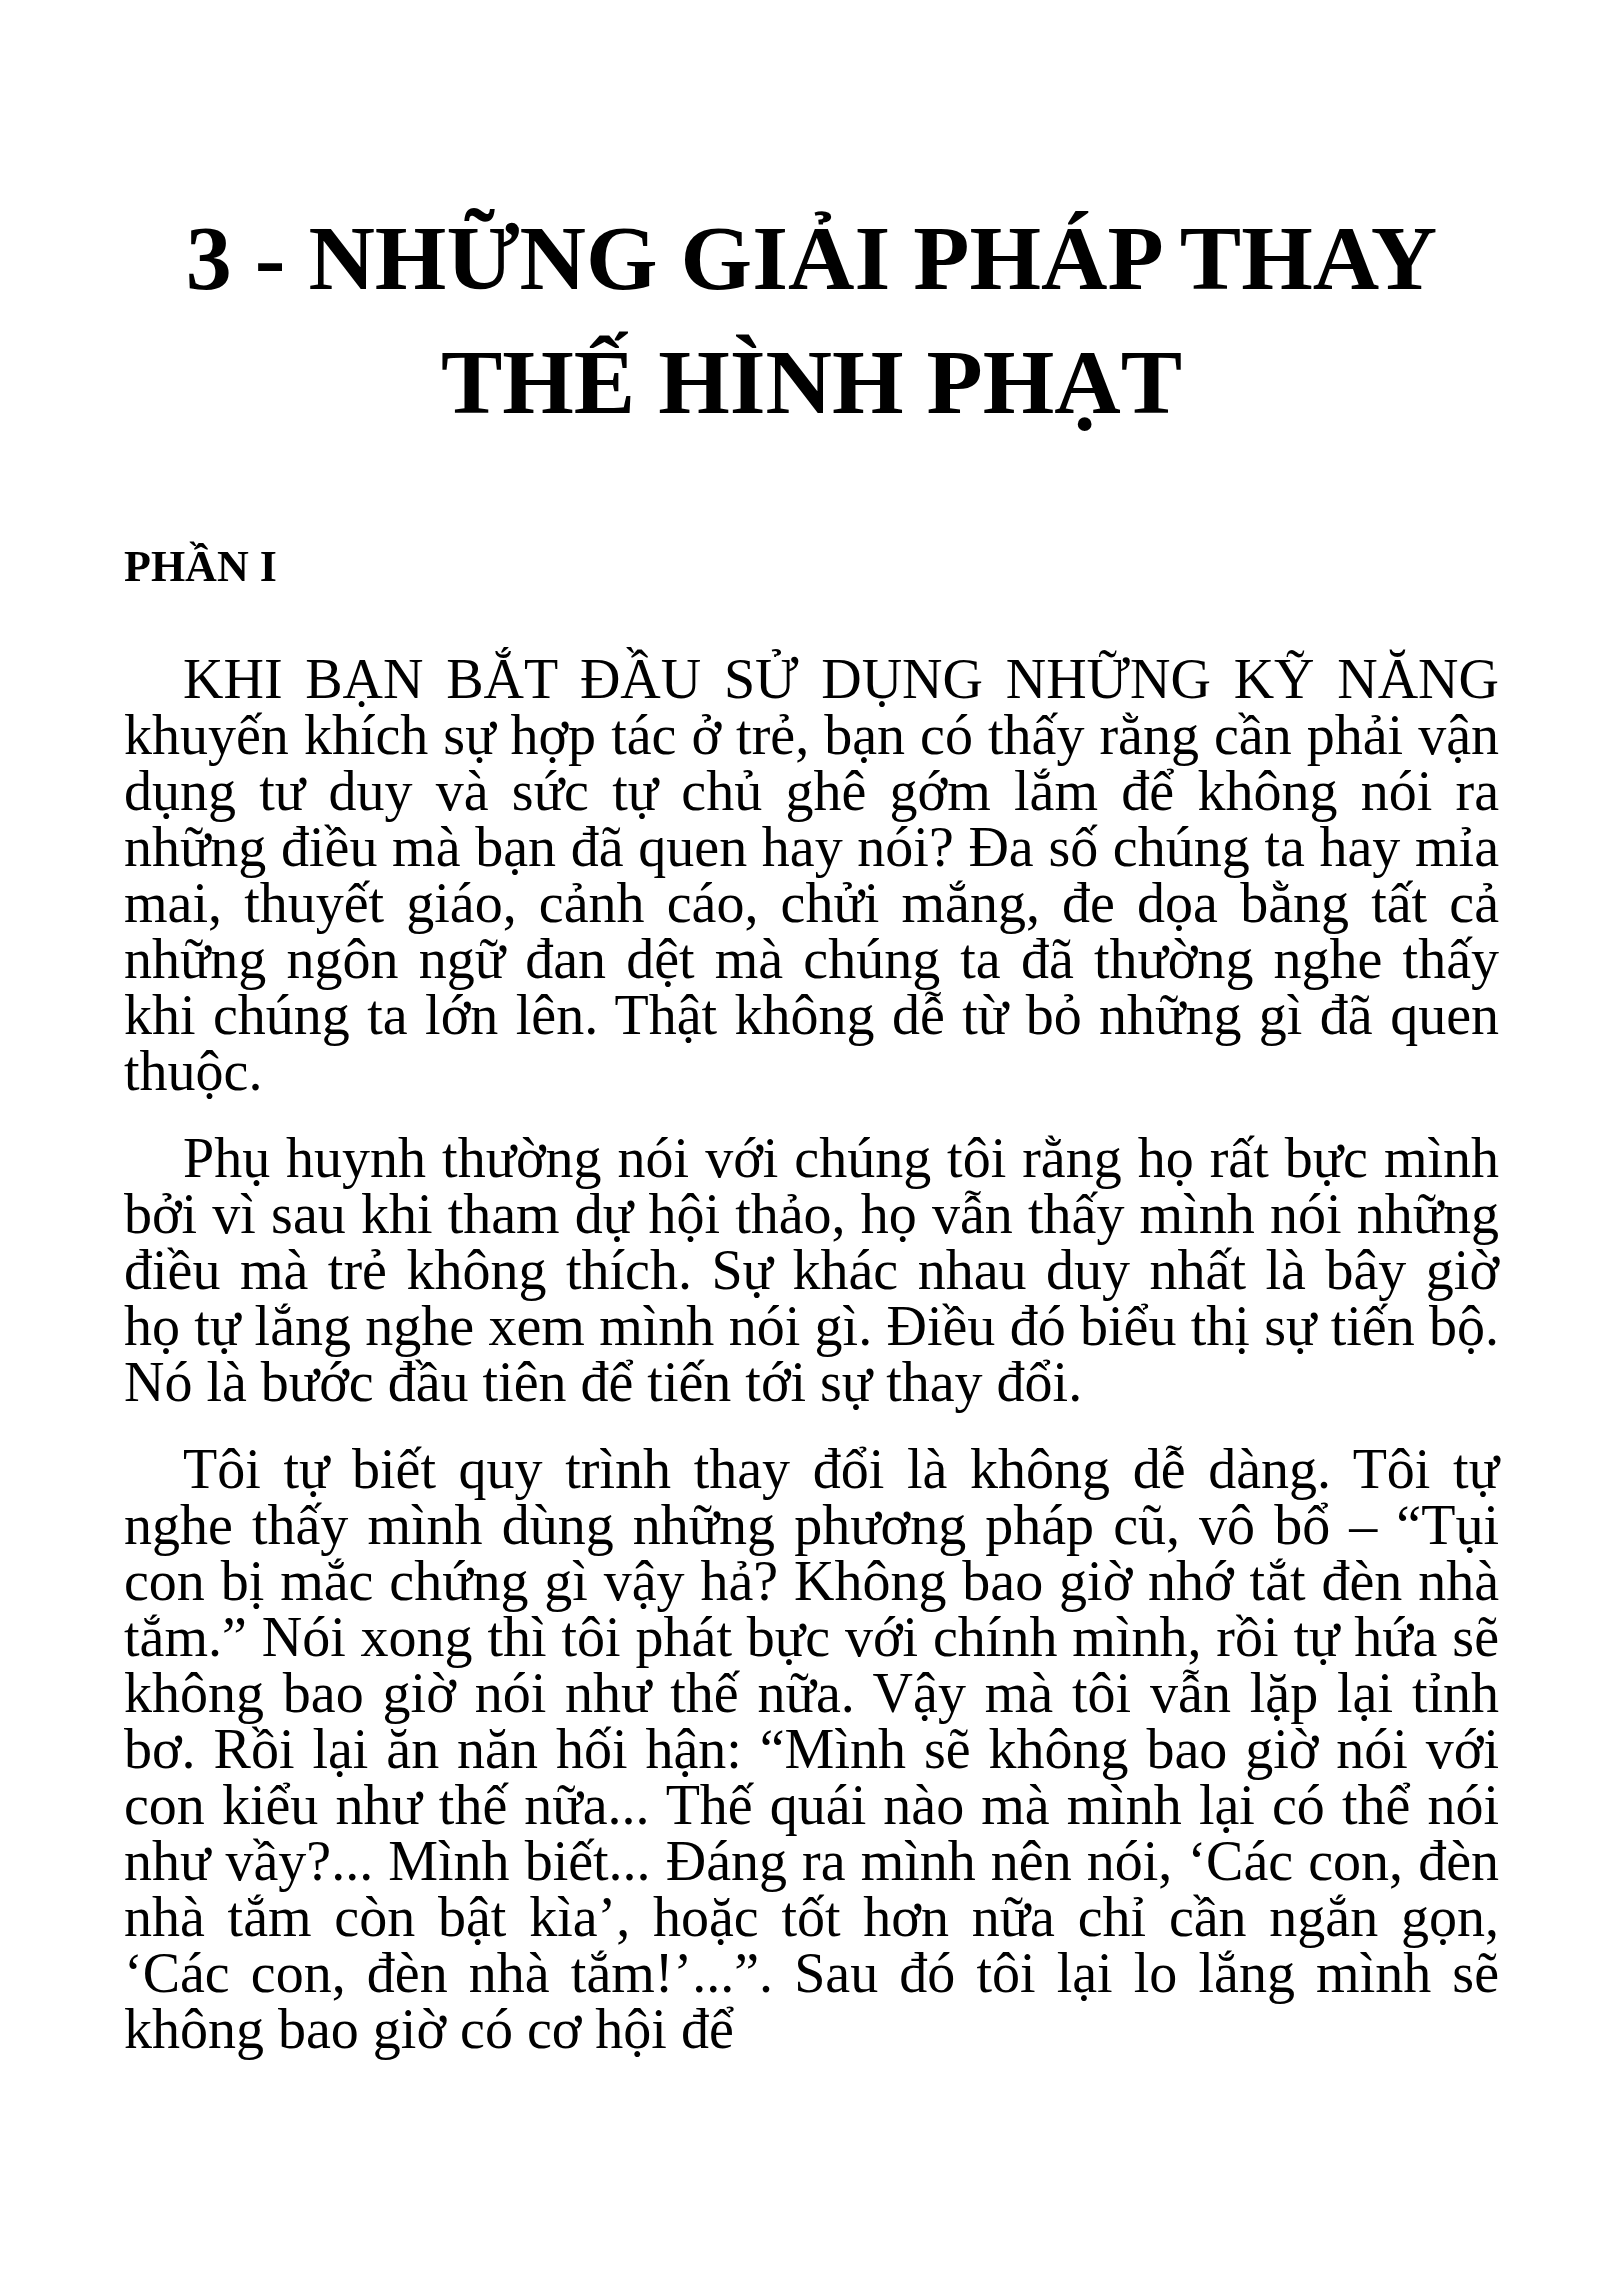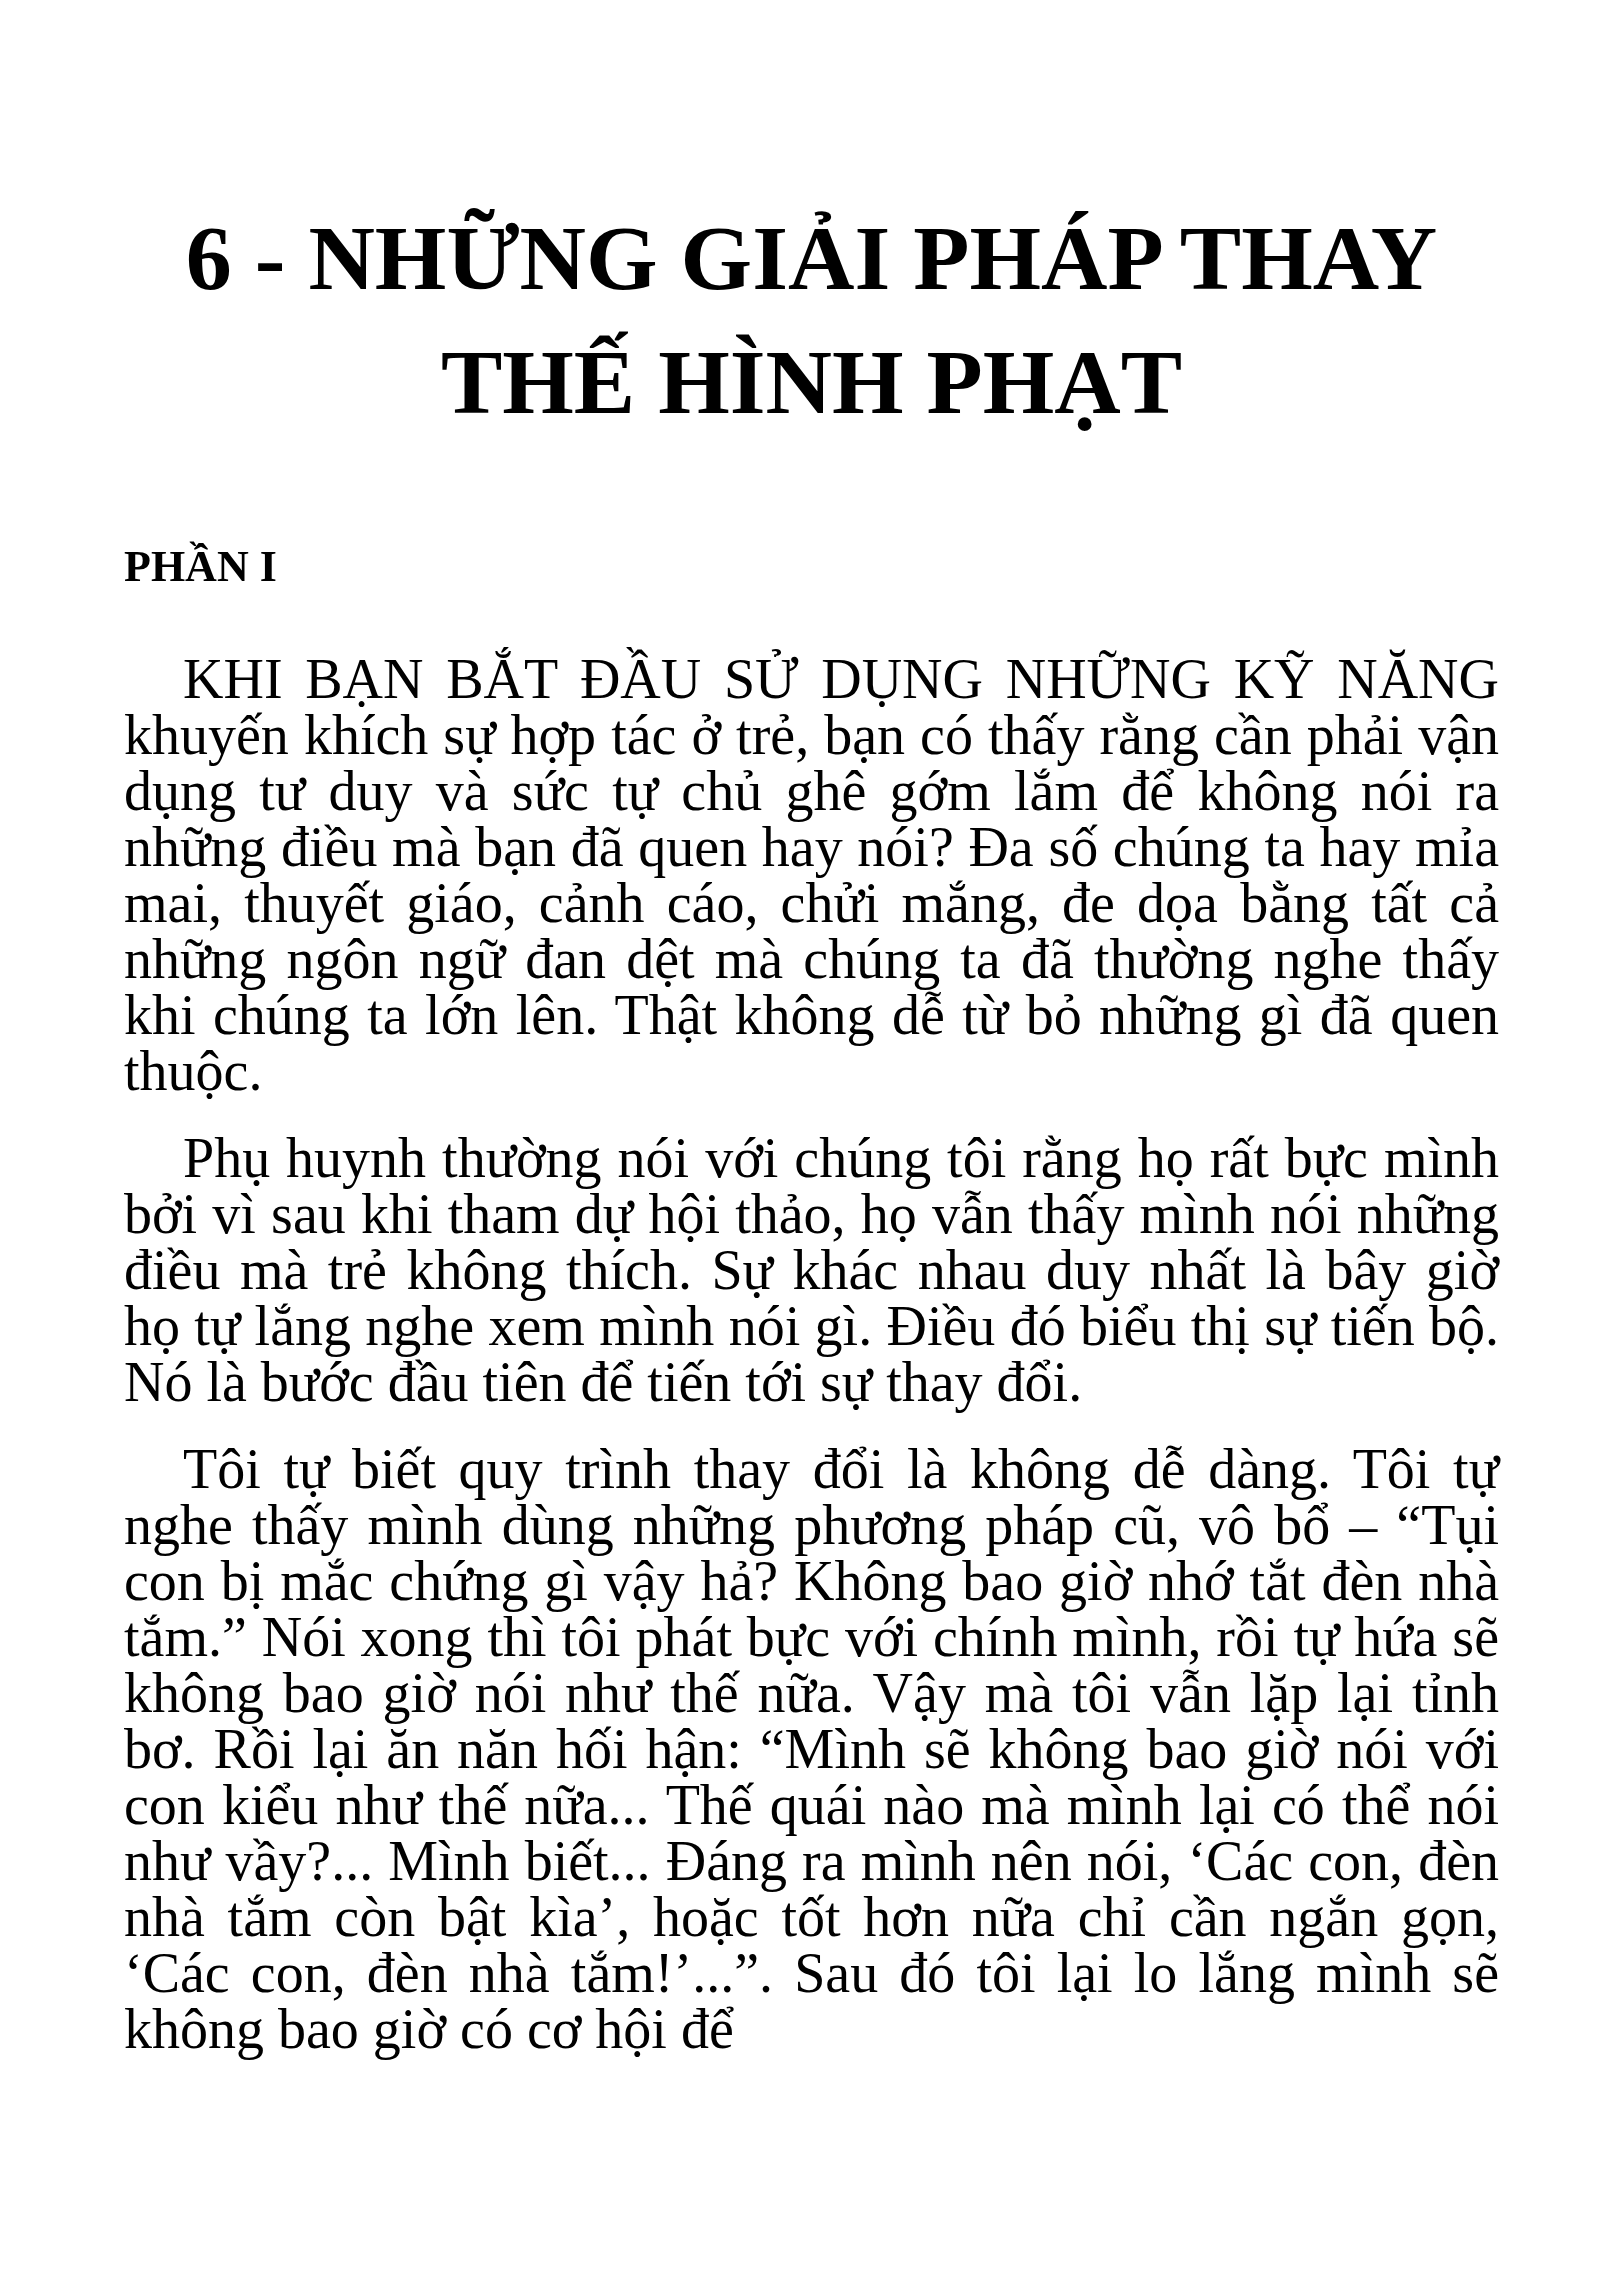--- a/index.html
+++ b/index.html
@@ -53,21 +53,21 @@
     margin-bottom: 31px;
   }
 
   .para:last-child { margin-bottom: 0; }
 </style>
 </head>
 <body>
 
 <div class="sheet">
 
-  <h1 class="chapter-title">6 - NHỮNG GIẢI PHÁP THAY THẾ HÌNH PHẠT</h1>
+  <h1 class="chapter-title">3 - NHỮNG GIẢI PHÁP THAY THẾ HÌNH PHẠT</h1>
 
   <h2 class="part-heading">PHẦN I</h2>
 
   <div class="body-text">
     <p class="para">KHI BẠN BẮT ĐẦU SỬ DỤNG NHỮNG KỸ NĂNG khuyến khích sự hợp tác ở trẻ, bạn có thấy rằng cần phải vận dụng tư duy và sức tự chủ ghê gớm lắm để không nói ra những điều mà bạn đã quen hay nói? Đa số chúng ta hay mỉa mai, thuyết giáo, cảnh cáo, chửi mắng, đe dọa bằng tất cả những ngôn ngữ đan dệt mà chúng ta đã thường nghe thấy khi chúng ta lớn lên. Thật không dễ từ bỏ những gì đã quen thuộc.</p>
     <p class="para">Phụ huynh thường nói với chúng tôi rằng họ rất bực mình bởi vì sau khi tham dự hội thảo, họ vẫn thấy mình nói những điều mà trẻ không thích. Sự khác nhau duy nhất là bây giờ họ tự lắng nghe xem mình nói gì. Điều đó biểu thị sự tiến bộ. Nó là bước đầu tiên để tiến tới sự thay đổi.</p>
     <p class="para">Tôi tự biết quy trình thay đổi là không dễ dàng. Tôi tự nghe thấy mình dùng những phương pháp cũ, vô bổ – “Tụi con bị mắc chứng gì vậy hả? Không bao giờ nhớ tắt đèn nhà tắm.” Nói xong thì tôi phát bực với chính mình, rồi tự hứa sẽ không bao giờ nói như thế nữa. Vậy mà tôi vẫn lặp lại tỉnh bơ. Rồi lại ăn năn hối hận: “Mình sẽ không bao giờ nói với con kiểu như thế nữa... Thế quái nào mà mình lại có thể nói như vầy?... Mình biết... Đáng ra mình nên nói, ‘Các con, đèn nhà tắm còn bật kìa’, hoặc tốt hơn nữa chỉ cần ngắn gọn, ‘Các con, đèn nhà tắm!’...”. Sau đó tôi lại lo lắng mình sẽ không bao giờ có cơ hội để</p>
   </div>
 
 </div>

